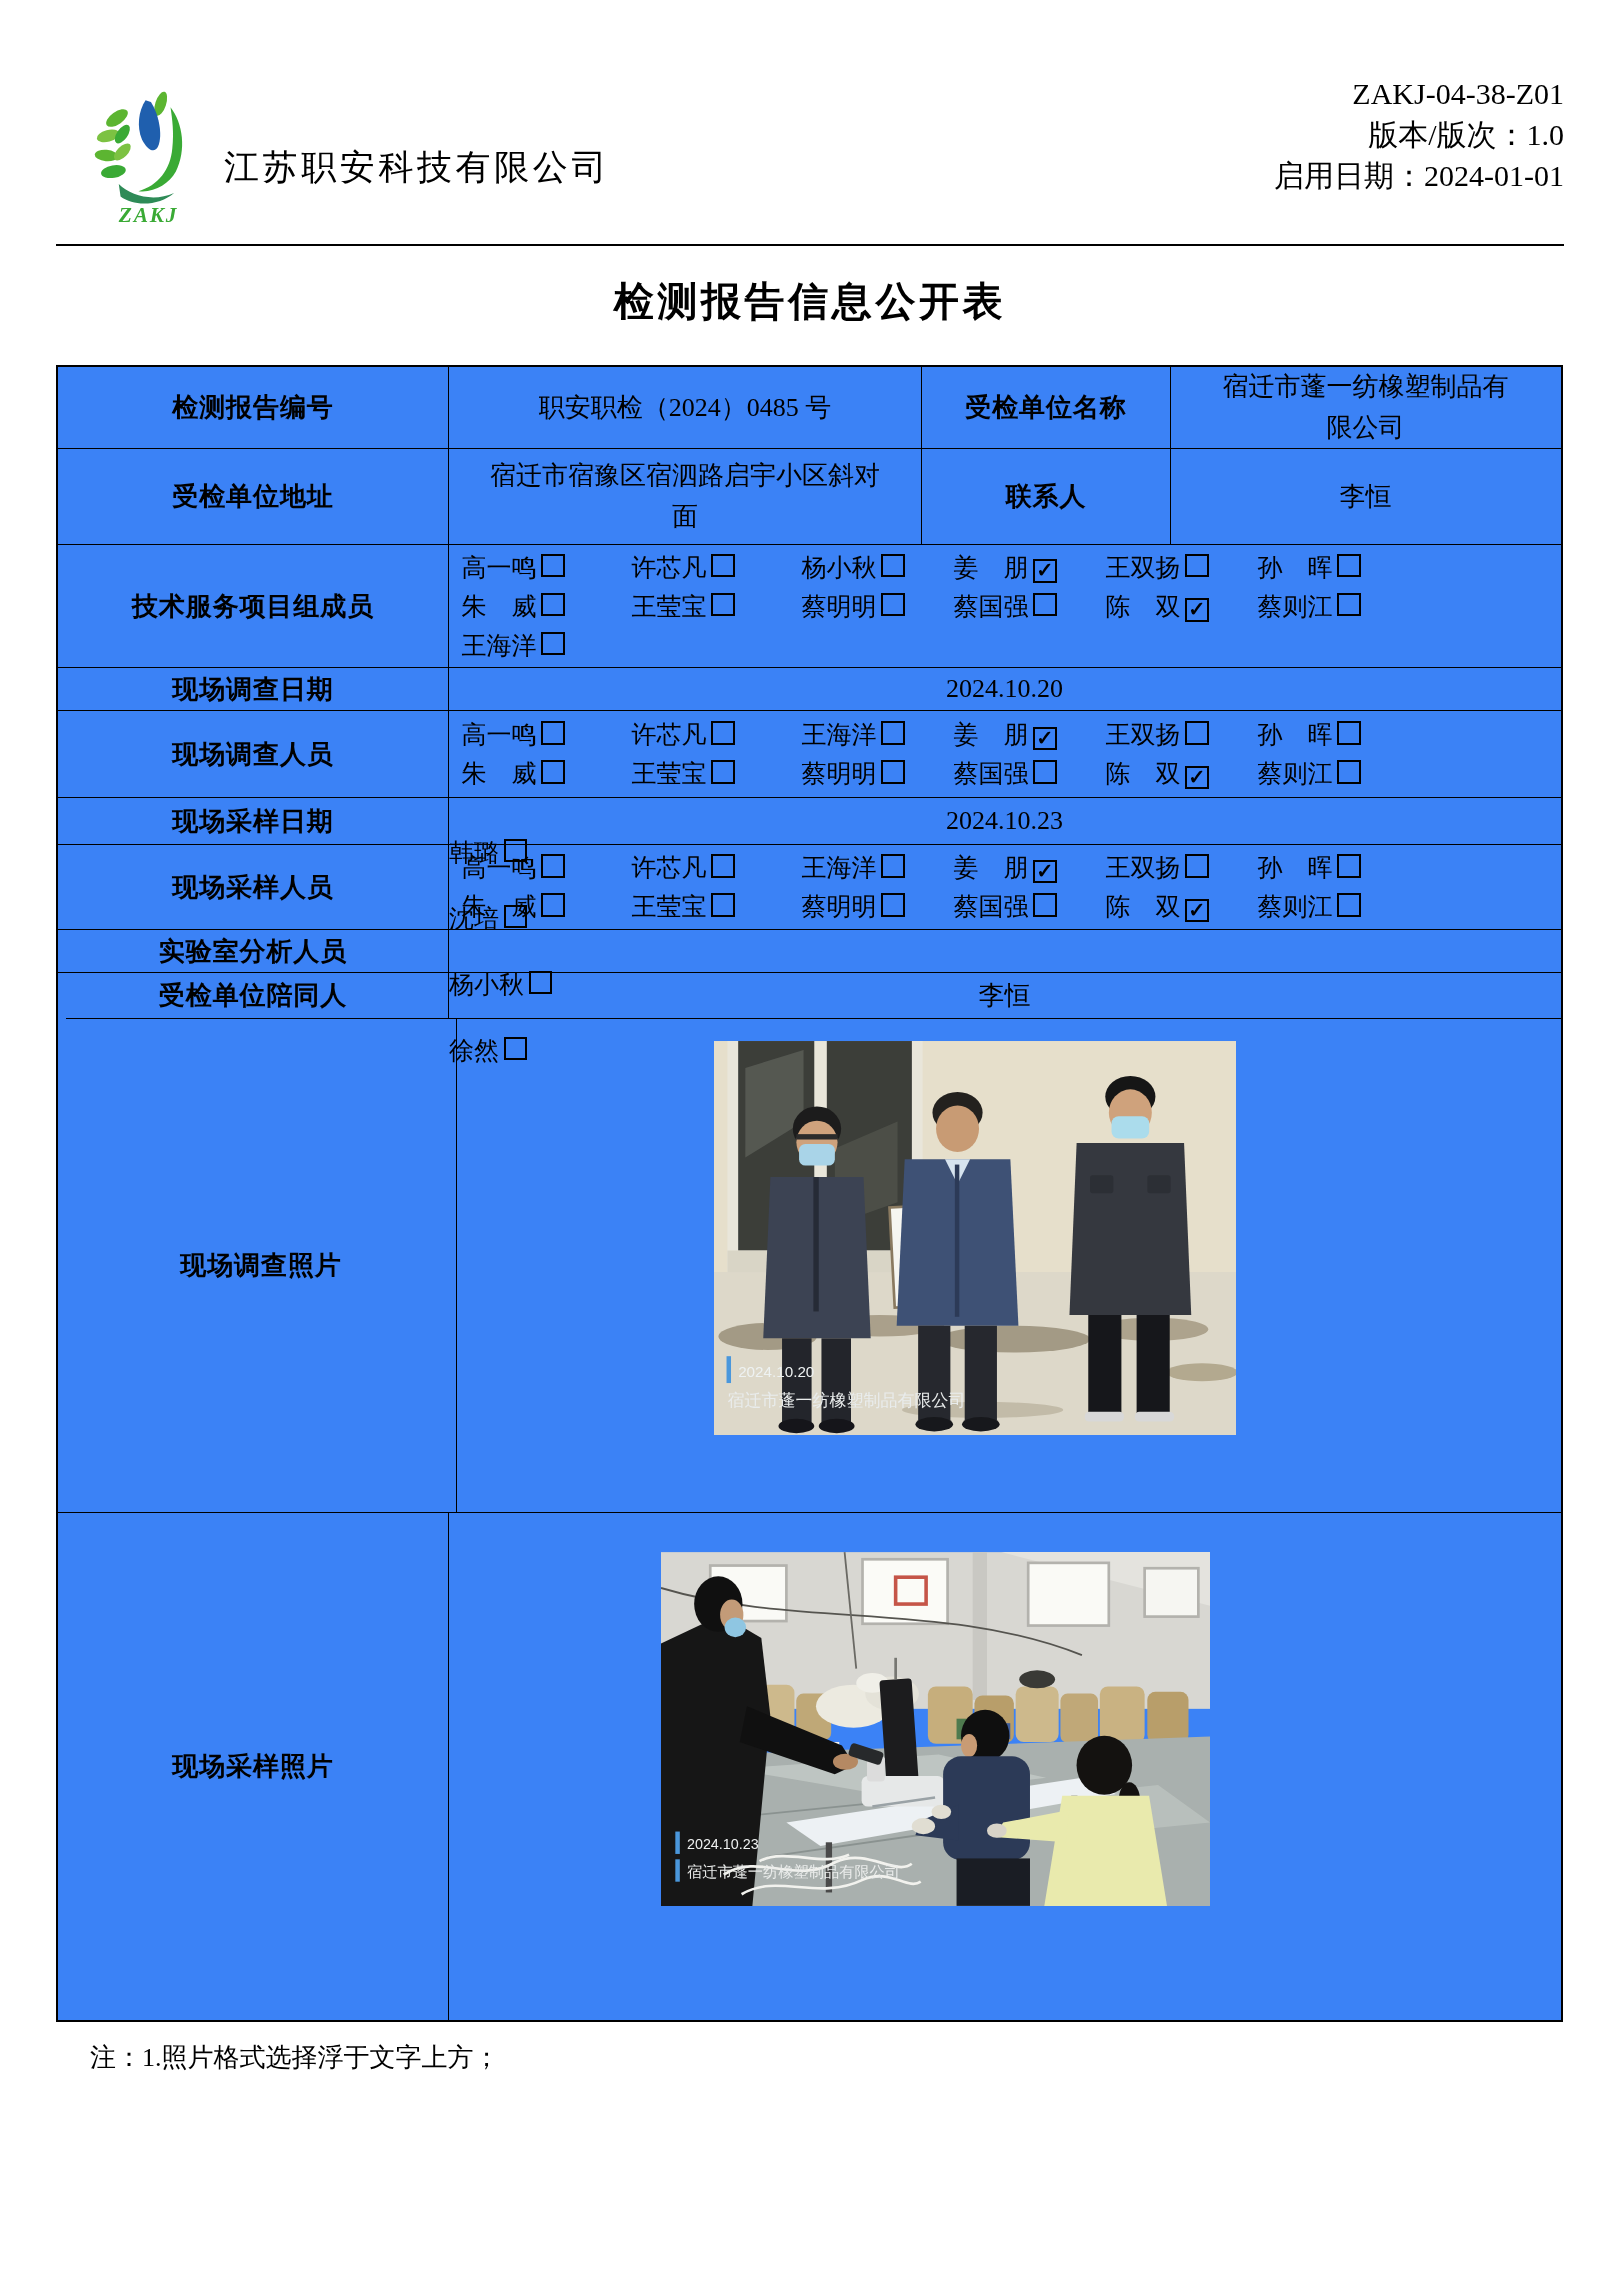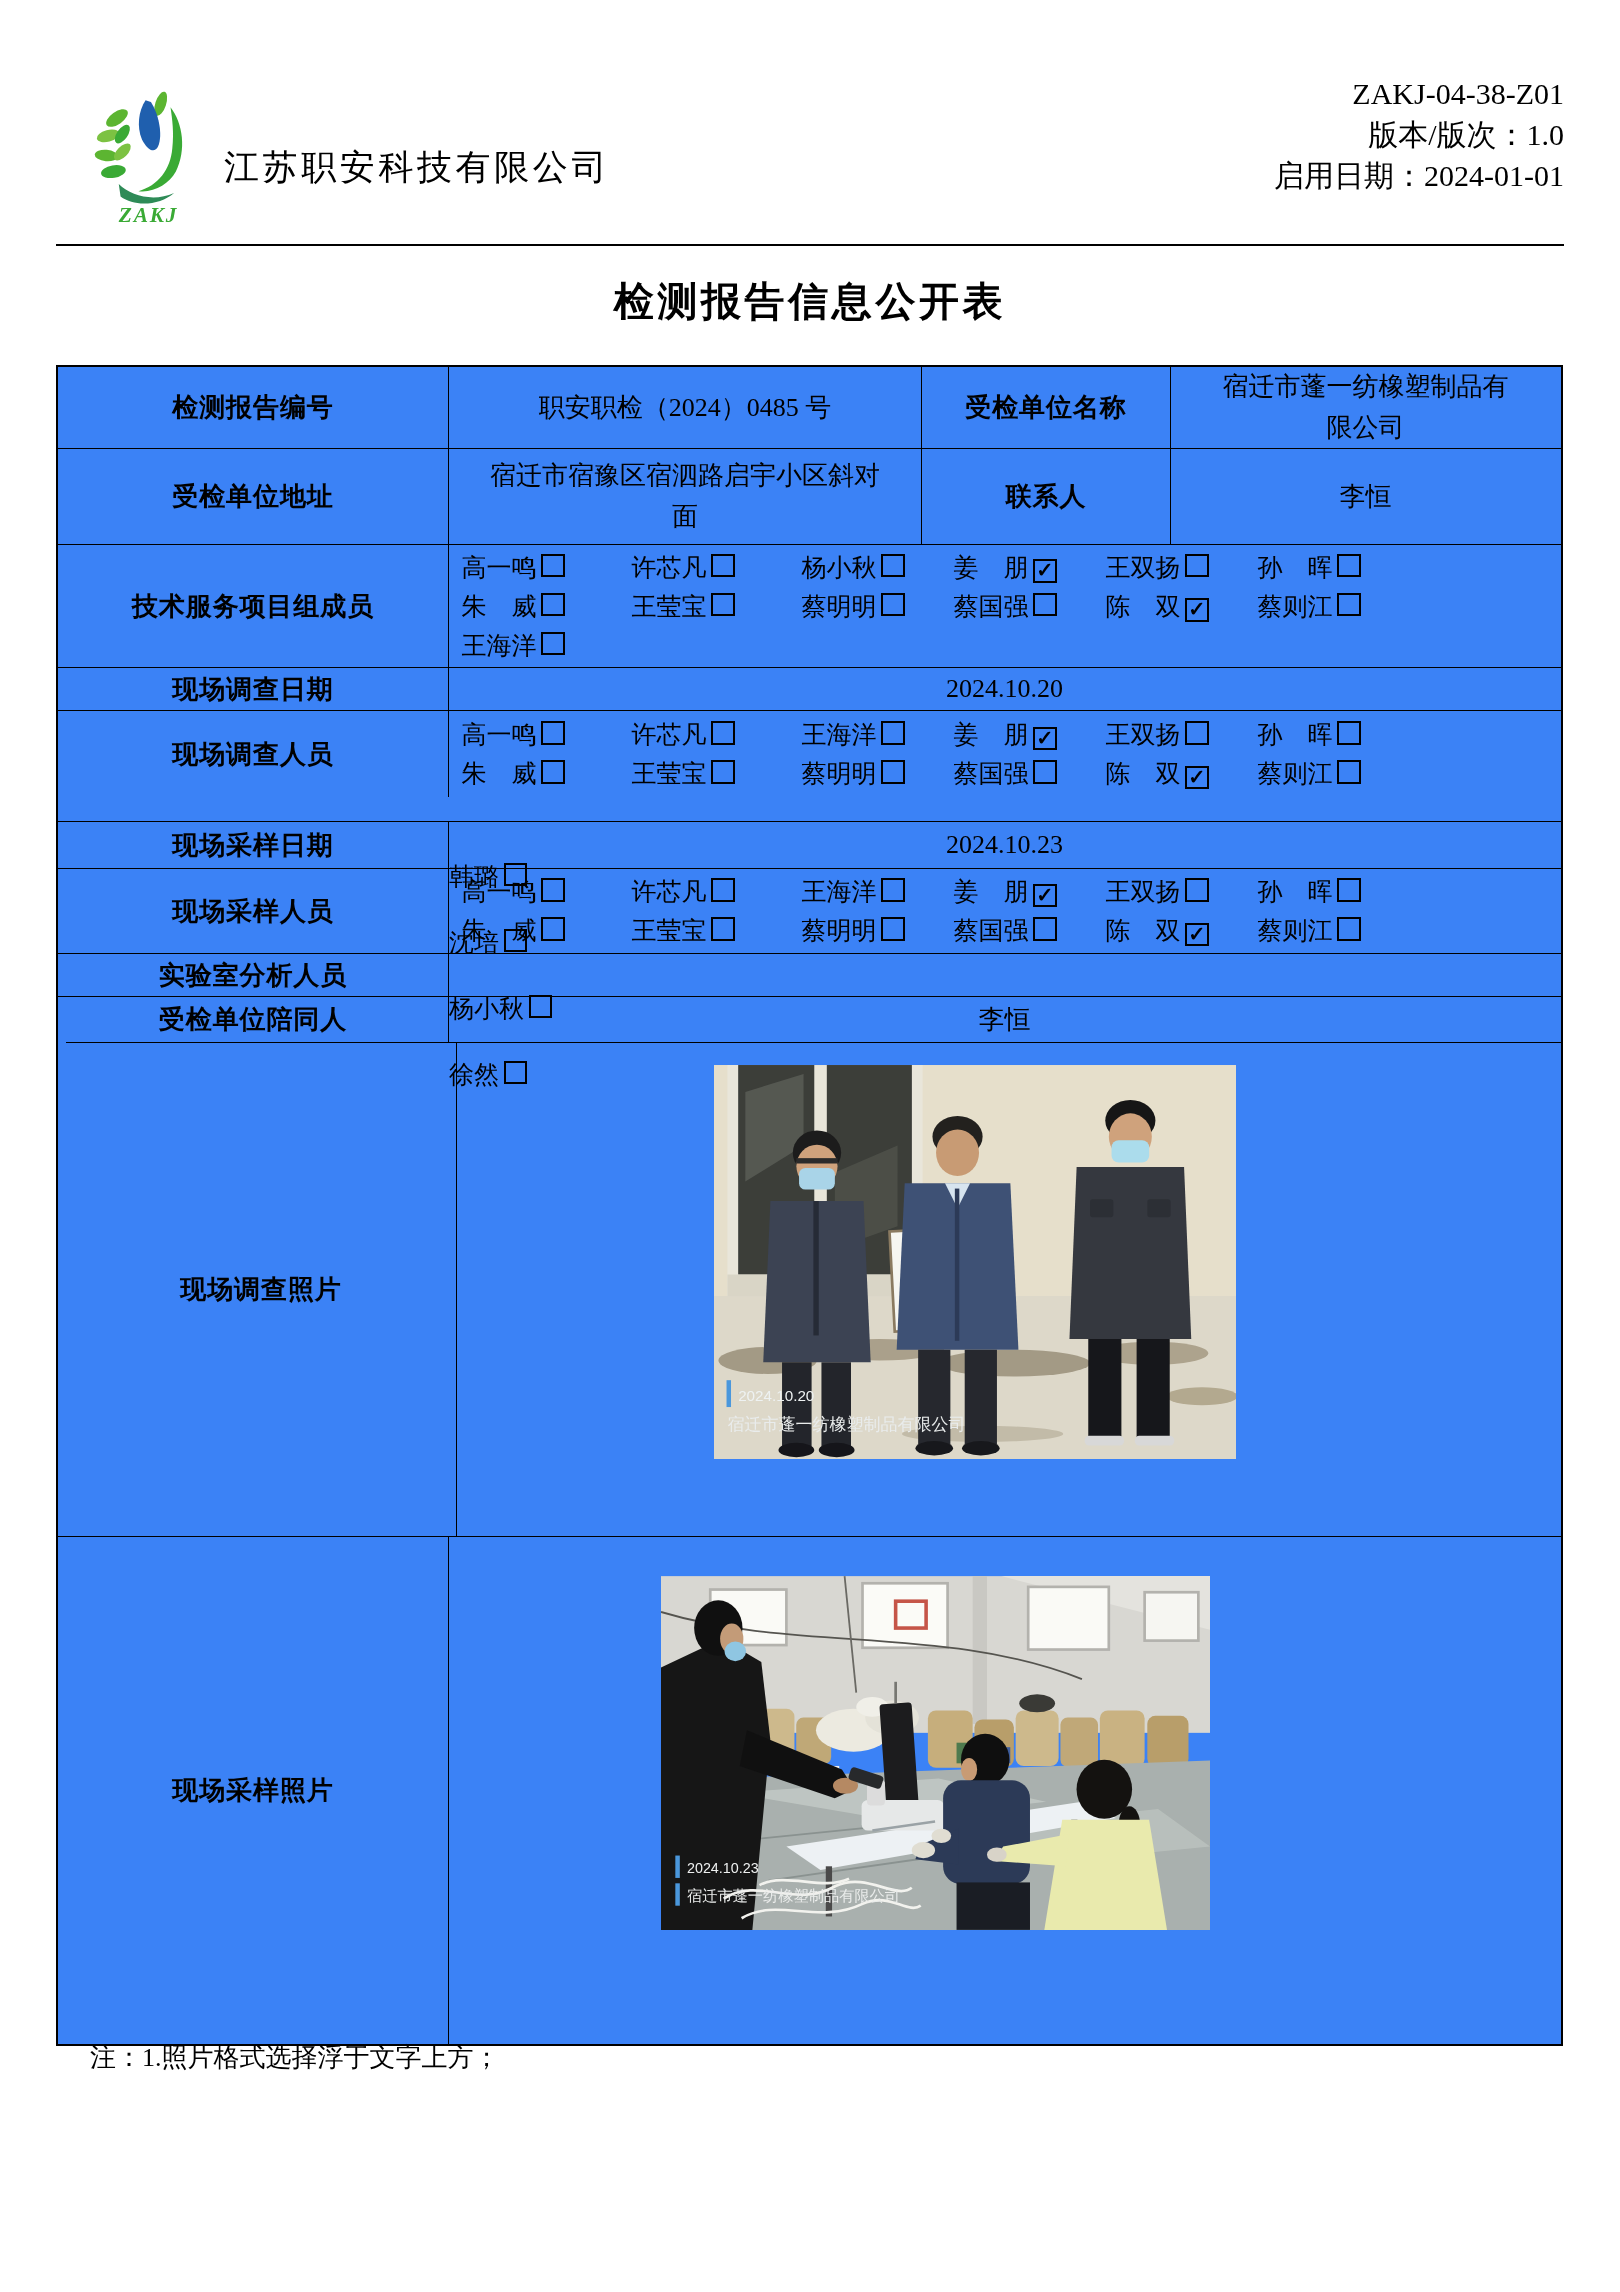--- a/index.html
+++ b/index.html
@@ -146,21 +146,21 @@
             <span class="name-item"><span>朱　威</span><span class="cb"></span></span>
             <span class="name-item"><span>王莹宝</span><span class="cb"></span></span>
             <span class="name-item"><span>蔡明明</span><span class="cb"></span></span>
             <span class="name-item"><span>蔡国强</span><span class="cb"></span></span>
             <span class="name-item"><span>陈　双</span><span class="cb">✓</span></span>
             <span class="name-item"><span>蔡则江</span><span class="cb"></span></span>
           </div>
         </div>
     </div>
 
-    <div class="trow" style="height:47px;margin-top:24px;">
+    <div class="trow" style="height:47px;">
       <div class="c w-label lbl">现场采样日期</div>
       <div class="c w-wide val">2024.10.23</div>
     </div>
 
     <div class="trow" style="height:85px;">
       <div class="c w-label lbl">现场采样人员</div>
       <div class="c w-wide names grid-names">
           <div class="name-line">
             <span class="name-item"><span>高一鸣</span><span class="cb"></span></span>
             <span class="name-item"><span>许芯凡</span><span class="cb"></span></span>

